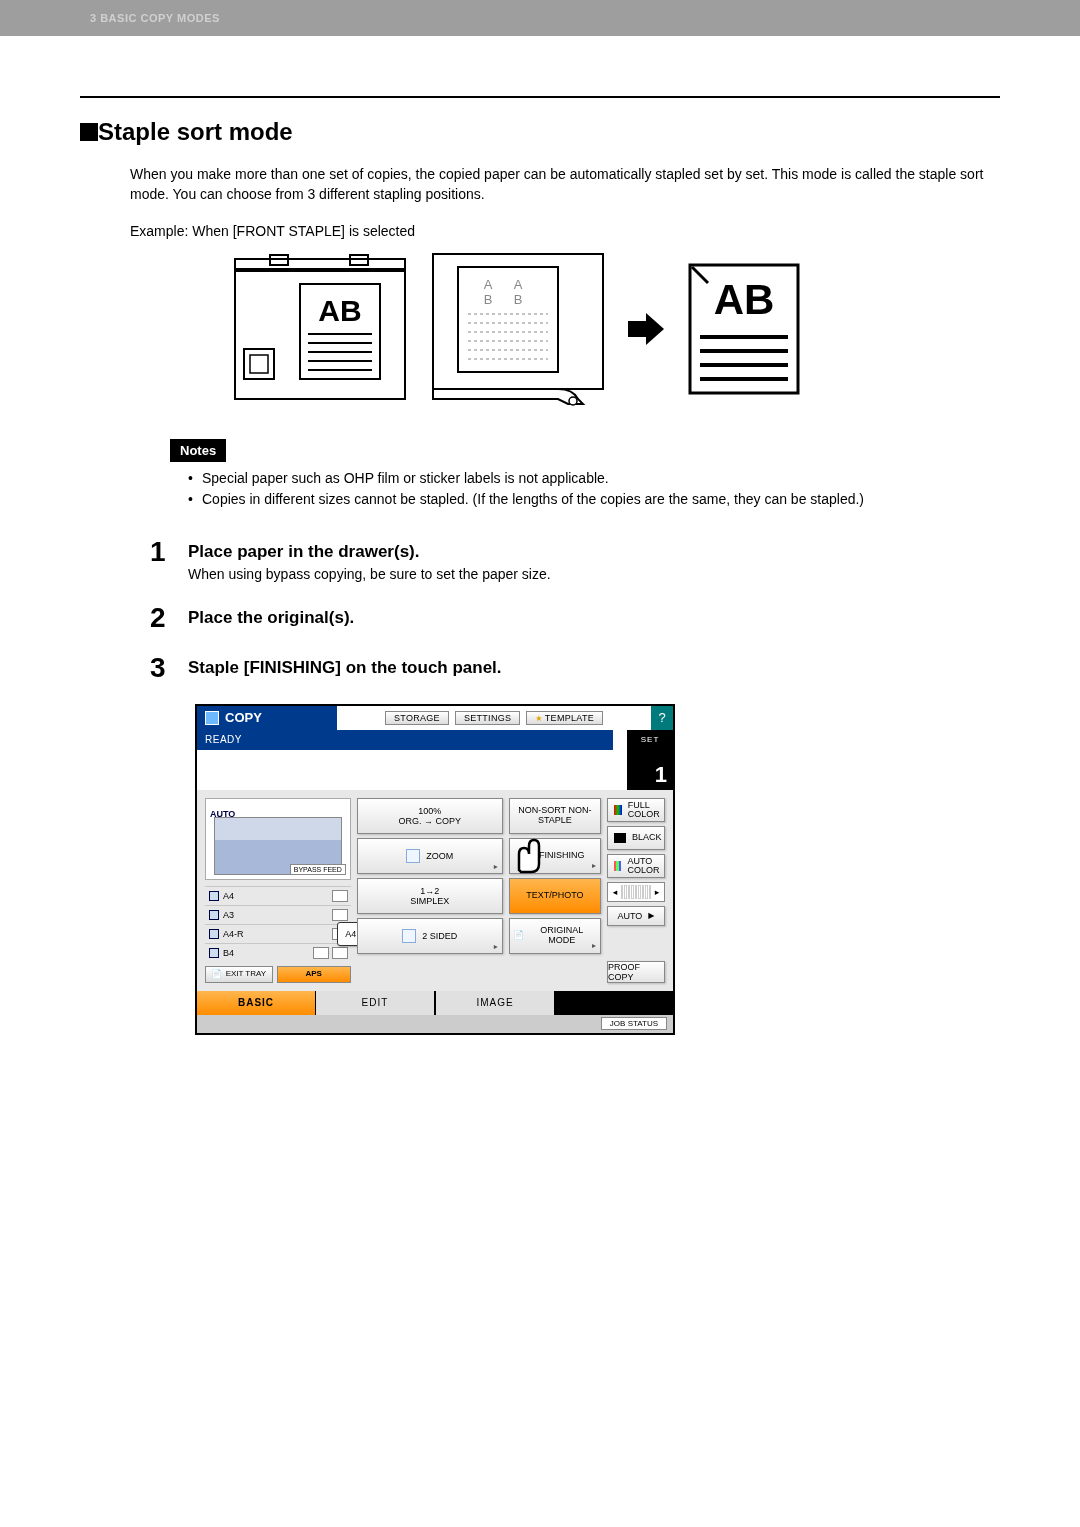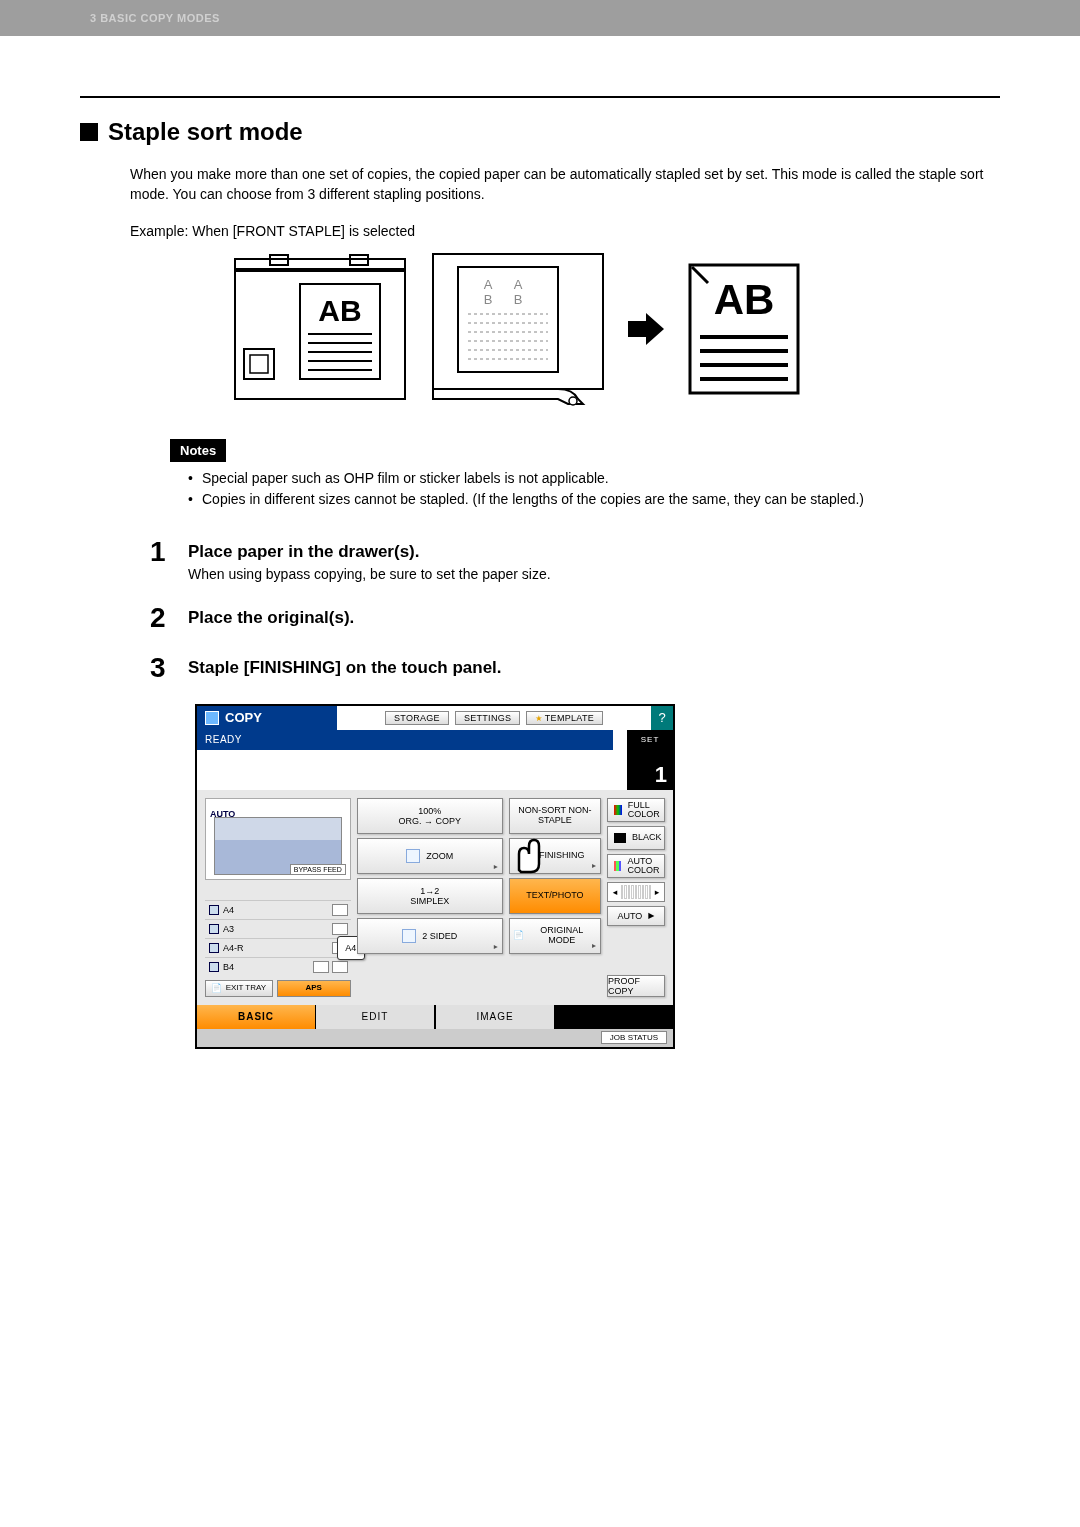--- a/index.html
+++ b/index.html
@@ -4,21 +4,21 @@
 <style>
   * { margin: 0; padding: 0; box-sizing: border-box; }
   body { background: #fff; font-family: Arial, Helvetica, sans-serif; width: 1080px; margin: 0 auto; color: #000; }
   
   .header-bar { background: #9e9e9e; height: 36px; display: flex; align-items: center; padding-left: 90px; }
   .header-bar span { color: #d0d0d0; font-size: 11px; font-weight: bold; letter-spacing: 0.5px; }
   
   .content { padding: 60px 80px 0 80px; }
   .rule { border: none; border-top: 2px solid #000; margin-bottom: 20px; }
   
-  .section-title { display: flex; align-items: center; gap: 10px; margin-bottom: 18px; }
+  .section-title { display: flex; align-items: center; margin-bottom: 18px; }
   .section-title .box { width: 18px; height: 18px; background: #000; }
   .section-title h1 { font-size: 24px; font-weight: bold; }
   
   .intro { font-size: 14px; line-height: 1.45; margin-left: 50px; margin-bottom: 18px; }
   .example-line { font-size: 14px; margin-left: 50px; margin-bottom: 10px; }
   
   .diagram-row { display: flex; align-items: center; gap: 18px; margin-left: 150px; margin-bottom: 30px; }
   
   .printer-svg { width: 180px; height: 160px; }
   .tray-svg { width: 180px; height: 160px; }
@@ -59,21 +59,21 @@
   .tp-main { background:#e8e8e8; padding:8px; position:relative; }
   
   .tp-grid { display:flex; gap:6px; }
   
   .left-col { width:150px; }
   .auto-preview { height: 82px; border:1px solid #aaa; background:#fff; position:relative; padding:4px; }
   .auto-preview .auto-lbl { font-size:9px; color:#004; font-weight:bold; }
   .auto-preview .tray-stack { position:absolute; top:18px; left:8px; right:8px; bottom:4px; background: linear-gradient(#cfd8e8 0% 40%, #a8b8d8 40% 100%); border:1px solid #888; }
   .bypass-badge { position:absolute; right:4px; bottom:4px; background:#fff; border:1px solid #888; font-size:7px; padding:1px 3px; }
   
-  .paper-rows { margin-top:20px; }
+  .paper-rows { margin-top:6px; }
   .paper-row { display:flex; align-items:center; height:19px; font-size:9px; border-top:1px solid #c8c8c8; padding-left:18px; position:relative; }
   .paper-row .bar { position:absolute; left:4px; width:10px; height:10px; border:1px solid #004; background:#cde; }
   .paper-row .sz { flex:1; }
   .paper-row .orient { width:16px; height:12px; background:#fff; border:1px solid #888; margin-right:3px; }
   .a4-pill { position:absolute; right:-14px; top:36px; width:28px; height:24px; background:#fff; border:1px solid #333; border-radius:3px; display:flex; align-items:center; justify-content:center; font-size:9px; box-shadow:1px 1px 2px rgba(0,0,0,.3); }
   
   .left-bottom { display:flex; gap:4px; margin-top:4px; }
   .lb-btn { flex:1; border:1px solid #888; background:linear-gradient(#fff,#ddd); font-size:8px; padding:3px 2px; text-align:center; display:flex; align-items:center; justify-content:center; gap:3px; line-height:1; }
   .lb-btn.exit { flex:0.9; }
   .aps-highlight { background:linear-gradient(#ffb64d,#ff8c00); color:#000; font-weight:bold; }

